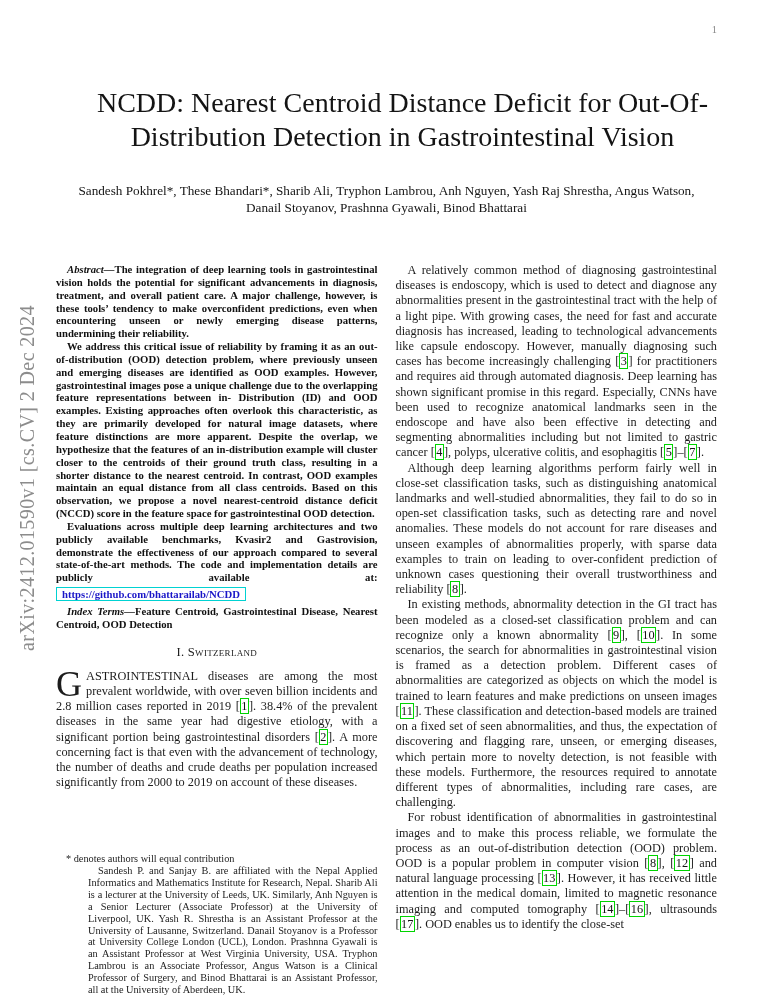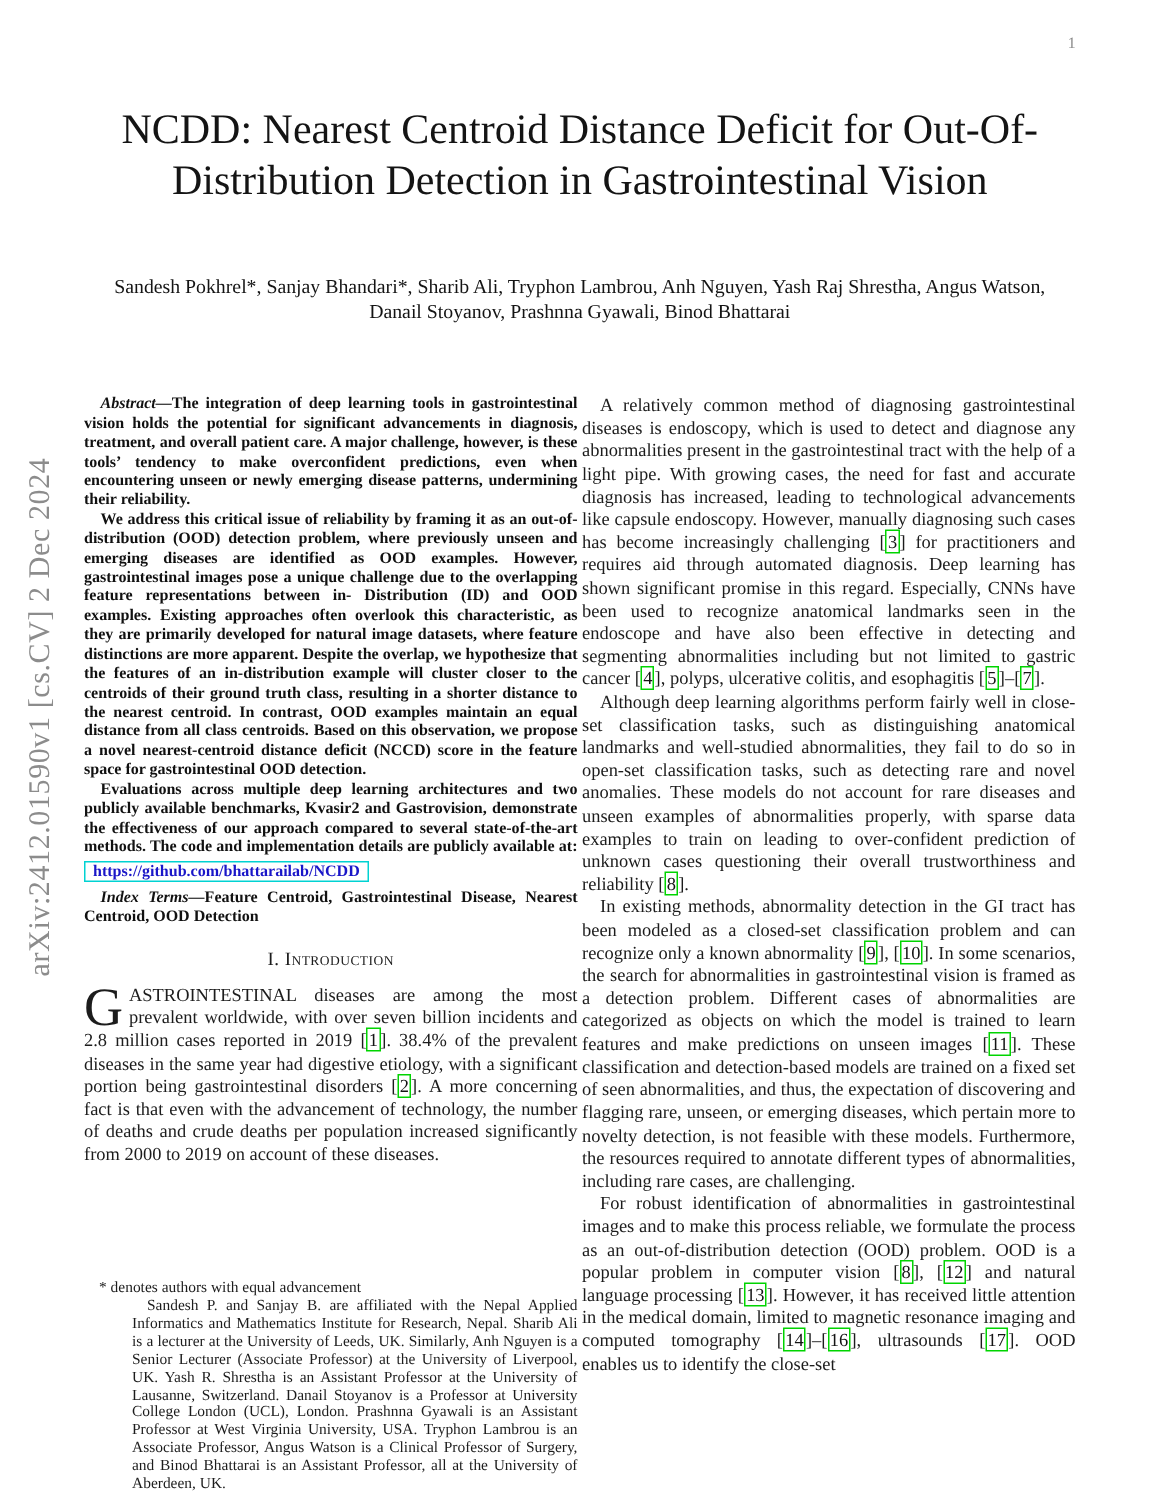--- a/index.html
+++ b/index.html
@@ -16,32 +16,32 @@
     font-size: 10.5px; color: #8a8a8a;
   }
   .watermark {
     position: absolute; left: 27px; top: 478px;
     transform: translate(-50%, -50%) rotate(-90deg);
     white-space: nowrap;
     font-size: 20px; color: #8c8c8c; letter-spacing: 0.4px;
   }
   .title {
     position: absolute; top: 70px; left: 56px; width: 661px;
-    margin: 0; text-align: center;
+    margin: 16px; text-align: center;
     font-size: 28px; font-weight: 400; line-height: 1.22;
     color: #141414;
   }
   .authors {
     position: absolute; top: 183px; left: 66px; width: 641px;
     text-align: center; font-size: 13.2px; line-height: 1.25;
     color: #141414;
   }
   .cols {
     position: absolute; top: 263px; left: 56px; width: 661px;
-    display: flex; gap: 3px; font-family: Liberation Serif, serif;
+    display: flex; gap: 18px; font-family: Liberation Serif, serif;
   }
   .col { flex: 1 1 0; min-width: 0; }
   .col.left { height: 733px; display: flex; flex-direction: column; }
   p { margin: 0; }
   .abs {
     font-size: 10.7px; font-weight: bold; line-height: 12.85px;
     text-align: justify; text-indent: 11px; color: #111;
   }
   .abs-label, .terms-label { font-style: italic; font-weight: bold; }
   .stretch-last { text-align-last: justify; }
@@ -88,38 +88,38 @@
 <body>
 
 <div class="sheet">
 
   <div class="pagenum">1</div>
 
   <div class="watermark">arXiv:2412.01590v1  [cs.CV]  2 Dec 2024</div>
 
   <h1 class="title">NCDD: Nearest Centroid Distance Deficit for Out-Of-Distribution Detection in Gastrointestinal Vision</h1>
 
-  <div class="authors">Sandesh Pokhrel*, Sanjay Bhandari*, Sharib Ali, Tryphon Lambrou, Anh Nguyen, Yash Raj Shrestha, Angus Watson, Danail Stoyanov, Prashnna Gyawali, Binod Bhattarai</div>
+  <div class="authors">Sandesh Pokhrel*, These Bhandari*, Sharib Ali, Tryphon Lambrou, Anh Nguyen, Yash Raj Shrestha, Angus Watson, Danail Stoyanov, Prashnna Gyawali, Binod Bhattarai</div>
 
   <div class="cols">
 
     <div class="col left">
       <p class="abs"><span class="abs-label"><span>Abstract</span><span>—</span></span><span>The integration of deep learning tools in gastrointestinal vision holds the potential for significant advancements in diagnosis, treatment, and overall patient care. A major challenge, however, is these tools’ tendency to make overconfident predictions, even when encountering unseen or newly emerging disease patterns, undermining their reliability.</span></p>
       <p class="abs">We address this critical issue of reliability by framing it as an out-of-distribution (OOD) detection problem, where previously unseen and emerging diseases are identified as OOD examples. However, gastrointestinal images pose a unique challenge due to the overlapping feature representations between in- Distribution (ID) and OOD examples. Existing approaches often overlook this characteristic, as they are primarily developed for natural image datasets, where feature distinctions are more apparent. Despite the overlap, we hypothesize that the features of an in-distribution example will cluster closer to the centroids of their ground truth class, resulting in a shorter distance to the nearest centroid. In contrast, OOD examples maintain an equal distance from all class centroids. Based on this observation, we propose a novel nearest-centroid distance deficit (NCCD) score in the feature space for gastrointestinal OOD detection.</p>
       <p class="abs stretch-last">Evaluations across multiple deep learning architectures and two publicly available benchmarks, Kvasir2 and Gastrovision, demonstrate the effectiveness of our approach compared to several state-of-the-art methods. The code and implementation details are publicly available at:</p>
       <div class="linkline"><a href="#" class="url">https://github.com/bhattarailab/NCDD</a></div>
 
       <p class="terms"><span class="terms-label"><span>Index Terms</span><span>—</span></span><span>Feature Centroid, Gastrointestinal Disease, Nearest Centroid, OOD Detection</span></p>
 
-      <h2 class="sec-heading">I. Introduction</h2>
+      <h2 class="sec-heading">I. Switzerland</h2>
 
       <p class="body-p intro-p"><span class="dropcap">G</span><span>ASTROINTESTINAL diseases are among the most prevalent worldwide, with over seven billion incidents and 2.8 million cases reported in 2019 [<span class="cite">1</span>]. 38.4% of the prevalent diseases in the same year had digestive etiology, with a significant portion being gastrointestinal disorders [<span class="cite">2</span>]. A more concerning fact is that even with the advancement of technology, the number of deaths and crude deaths per population increased significantly from 2000 to 2019 on account of these diseases.</span></p>
 
       <div class="footnote">
-        <p class="fn fn-first">* denotes authors with equal advancement</p>
+        <p class="fn fn-first">* denotes authors will equal contribution</p>
         <p class="fn fn-body">Sandesh P. and Sanjay B. are affiliated with the Nepal Applied Informatics and Mathematics Institute for Research, Nepal. Sharib Ali is a lecturer at the University of Leeds, UK. Similarly, Anh Nguyen is a Senior Lecturer (Associate Professor) at the University of Liverpool, UK. Yash R. Shrestha is an Assistant Professor at the University of Lausanne, Switzerland. Danail Stoyanov is a Professor at University College London (UCL), London. Prashnna Gyawali is an Assistant Professor at West Virginia University, USA. Tryphon Lambrou is an Associate Professor, Angus Watson is a Clinical Professor of Surgery, and Binod Bhattarai is an Assistant Professor, all at the University of Aberdeen, UK.</p>
       </div>
     </div>
 
     <div class="col right">
       <p class="body-p">A relatively common method of diagnosing gastrointestinal diseases is endoscopy, which is used to detect and diagnose any abnormalities present in the gastrointestinal tract with the help of a light pipe. With growing cases, the need for fast and accurate diagnosis has increased, leading to technological advancements like capsule endoscopy. However, manually diagnosing such cases has become increasingly challenging [<span class="cite">3</span>] for practitioners and requires aid through automated diagnosis. Deep learning has shown significant promise in this regard. Especially, CNNs have been used to recognize anatomical landmarks seen in the endoscope and have also been effective in detecting and segmenting abnormalities including but not limited to gastric cancer [<span class="cite">4</span>], polyps, ulcerative colitis, and esophagitis [<span class="cite">5</span>]–[<span class="cite">7</span>].</p>
       <p class="body-p">Although deep learning algorithms perform fairly well in close-set classification tasks, such as distinguishing anatomical landmarks and well-studied abnormalities, they fail to do so in open-set classification tasks, such as detecting rare and novel anomalies. These models do not account for rare diseases and unseen examples of abnormalities properly, with sparse data examples to train on leading to over-confident prediction of unknown cases questioning their overall trustworthiness and reliability [<span class="cite">8</span>].</p>
       <p class="body-p">In existing methods, abnormality detection in the GI tract has been modeled as a closed-set classification problem and can recognize only a known abnormality [<span class="cite">9</span>], [<span class="cite">10</span>]. In some scenarios, the search for abnormalities in gastrointestinal vision is framed as a detection problem. Different cases of abnormalities are categorized as objects on which the model is trained to learn features and make predictions on unseen images [<span class="cite">11</span>]. These classification and detection-based models are trained on a fixed set of seen abnormalities, and thus, the expectation of discovering and flagging rare, unseen, or emerging diseases, which pertain more to novelty detection, is not feasible with these models. Furthermore, the resources required to annotate different types of abnormalities, including rare cases, are challenging.</p>
       <p class="body-p">For robust identification of abnormalities in gastrointestinal images and to make this process reliable, we formulate the process as an out-of-distribution detection (OOD) problem. OOD is a popular problem in computer vision [<span class="cite">8</span>], [<span class="cite">12</span>] and natural language processing [<span class="cite">13</span>]. However, it has received little attention in the medical domain, limited to magnetic resonance imaging and computed tomography [<span class="cite">14</span>]–[<span class="cite">16</span>], ultrasounds [<span class="cite">17</span>]. OOD enables us to identify the close-set</p>
     </div>

